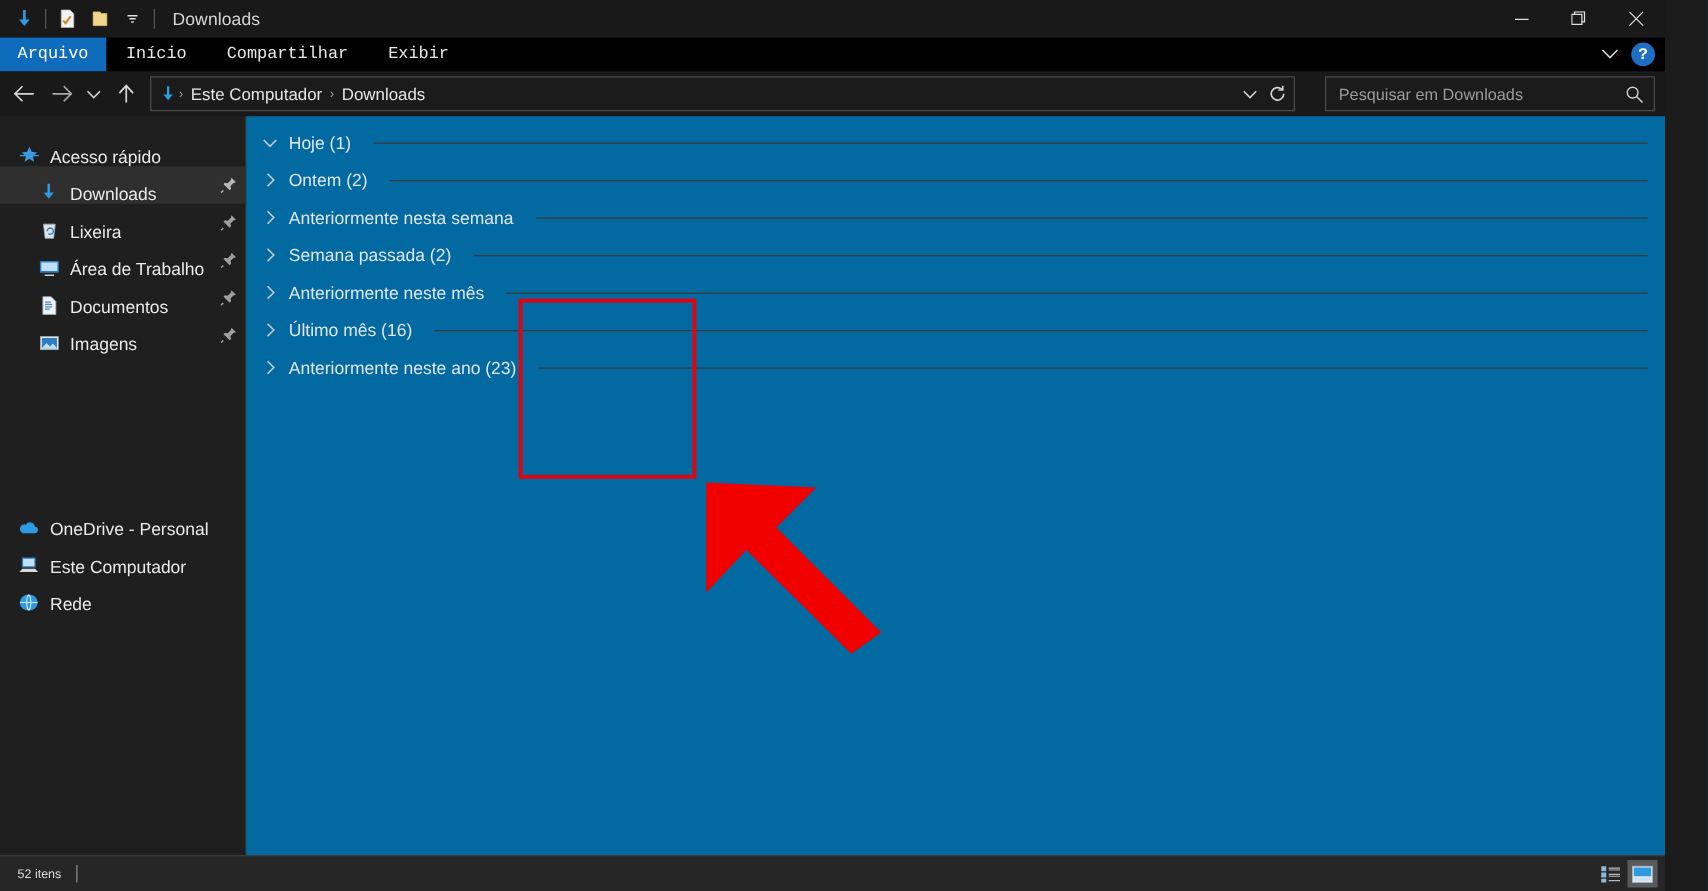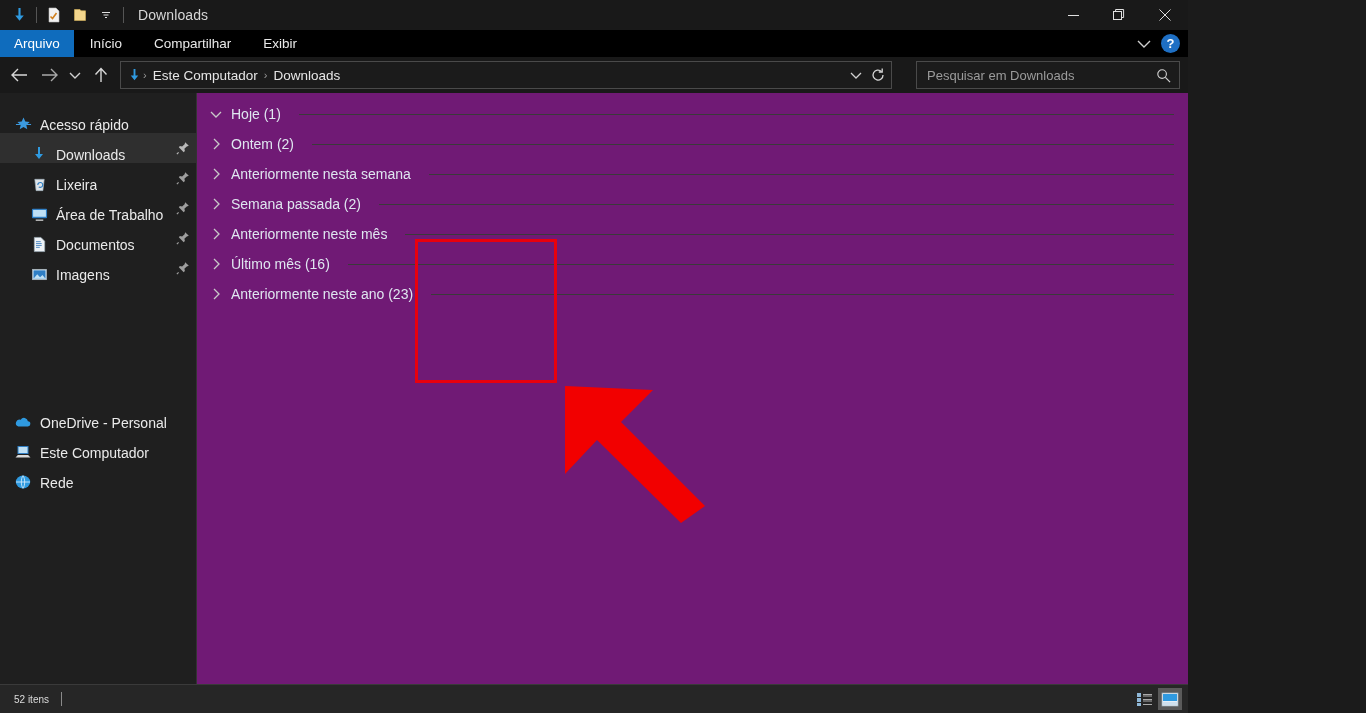--- a/index.html
+++ b/index.html
@@ -10,21 +10,21 @@
   body {
     width: 1366px;
     height: 713px;
     overflow: hidden;
     font-family: "Liberation Sans", sans-serif;
     color: #e8e8e8;
     -webkit-font-smoothing: antialiased;
   }
   .window {
     position: relative;
-    width: 1188px;
+    width: 1332px;
     height: 713px;
     background: #202020;
     display: flex;
     flex-direction: column;
   }
 
   
   .titlebar {
     height: 30px;
     background: #191919;
@@ -72,20 +72,21 @@
   }
 
   
   .ribbon {
     height: 27px;
     background: #000000;
     display: flex;
     align-items: stretch;
     flex: 0 0 27px;
     position: relative;
+    font-family: Liberation Mono, monospace;
   }
   .tab {
     display: flex;
     align-items: center;
     padding: 0 16px;
     font-size: 13.5px;
     color: #e9e9e9;
   }
   .tab.file {
     background: #0f6cbd;
@@ -229,21 +230,21 @@
   .vsep {
     width: 1px;
     background: #333;
     flex: 0 0 1px;
   }
 
   
   .content {
     flex: 1 1 auto;
     position: relative;
-    background: #701a75;
+    background: #0369a1;
     padding-top: 6px;
     overflow: hidden;
   }
   .group-header {
     height: 30px;
     display: flex;
     align-items: center;
     padding-left: 12px;
     gap: 8px;
   }

